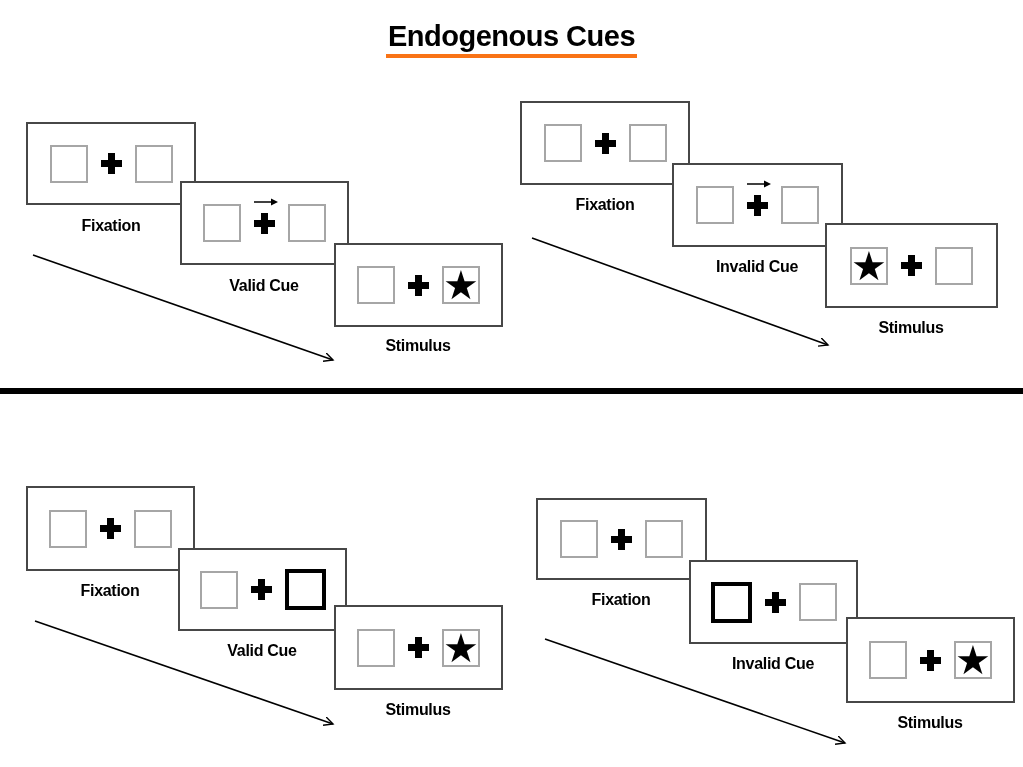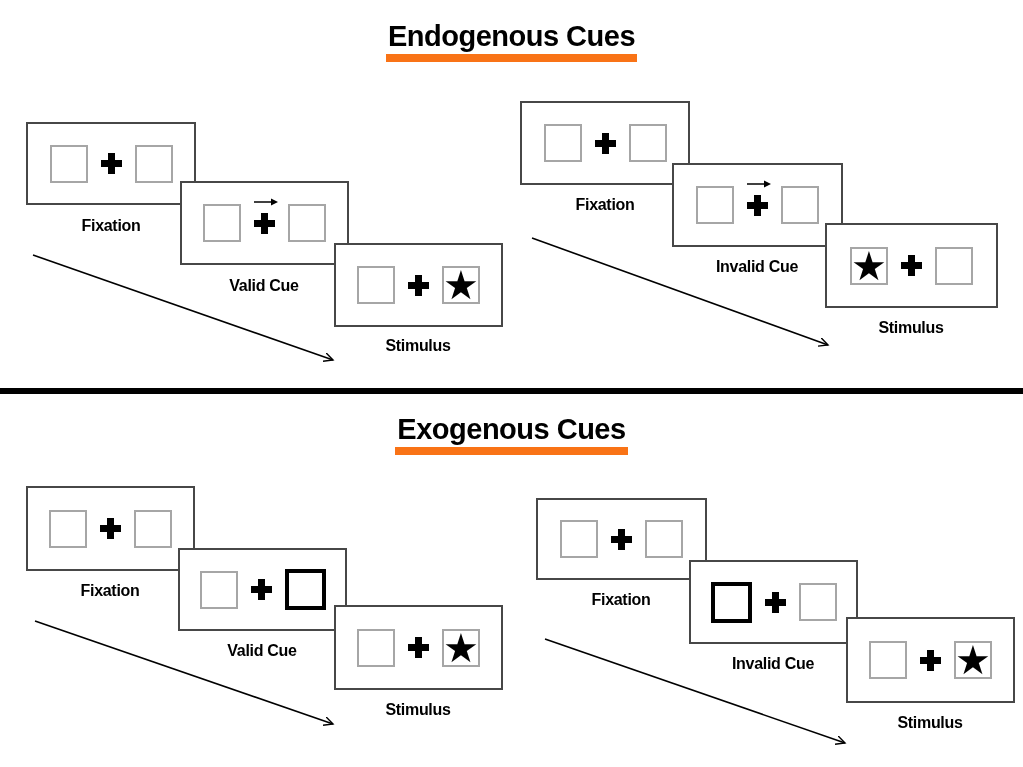--- a/index.html
+++ b/index.html
@@ -5,21 +5,21 @@
   * { margin:0; padding:0; box-sizing:content-box; }
   html,body { background:#fff; }
   #stage {
     position:relative; width:1023px; height:767px; background:#ffffff;
     overflow:hidden; font-family:"Liberation Sans", sans-serif; color:#000;
   }
   .sec-title {
     position:absolute; left:0; width:100%; text-align:center;
     font-weight:bold; font-size:29px; letter-spacing:-0.5px;
   }
-  .sec-title span { display:inline-block; border-bottom:8px solid #f97316; padding:0 2px 1px 2px; }
+  .sec-title span { display:inline-block; border-bottom:4px solid #f97316; padding:0 2px 1px 2px; }
   .separator { position:absolute; left:0; top:388px; width:1023px; height:6px; background:#000; }
 
   .panel {
     position:absolute; background:#fff; border:2px solid #474747;
     display:flex; align-items:center; justify-content:center; gap:13px;
   }
   .box {
     width:34px; height:34px; border:2px solid #a6a6a6; background:#fff;
     display:inline-flex; align-items:center; justify-content:center; flex:0 0 auto;
   }
@@ -73,23 +73,20 @@
       <marker id="ah" markerWidth="12" markerHeight="12" refX="9" refY="4.5" orient="auto" markerUnits="userSpaceOnUse">
         <path d="M0,0 L9,4.5 L0,9" fill="none" stroke="#000" stroke-width="1.4"></path>
       </marker>
     </defs>
   </svg>
 
   <div class="sec-title" style="top:20px">
     <span>Endogenous Cues</span>
   </div>
   <div class="separator"></div>
-  <div class="sec-title" style="top:413px">
-    <span>Exogenous Cues</span>
-  </div>
 
   <div>
     <svg class="tarrow q1a" width="320" height="122">
       <line x1="8" y1="8" x2="308" y2="113" stroke="#000" stroke-width="1.6" marker-end="url(#ah)"></line>
     </svg>
     <div class="panel q1p1">
       <span class="box"></span>
       <span class="cross-wrap">
           <span class="cross"></span>
         </span>

